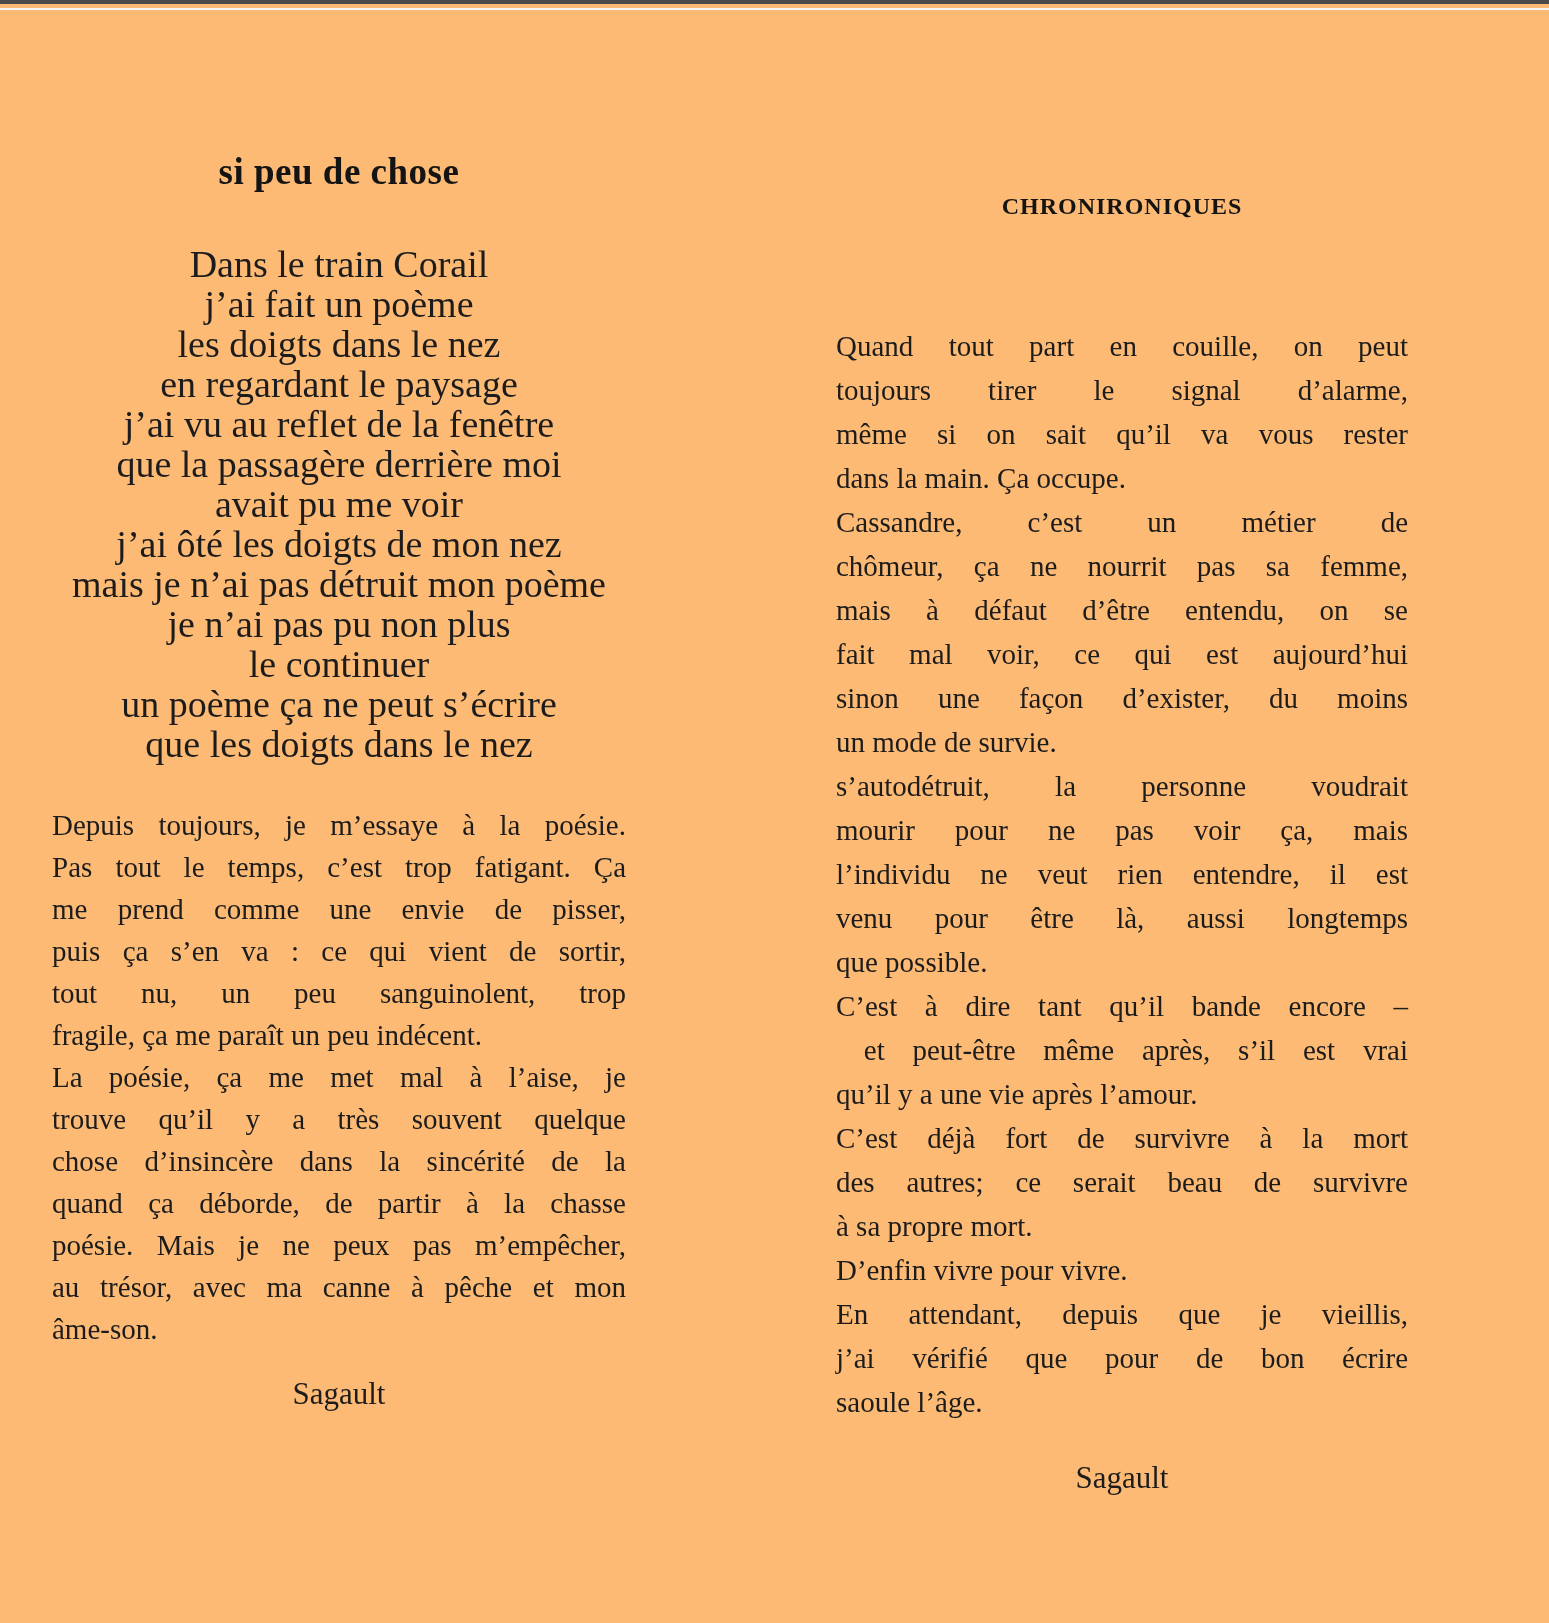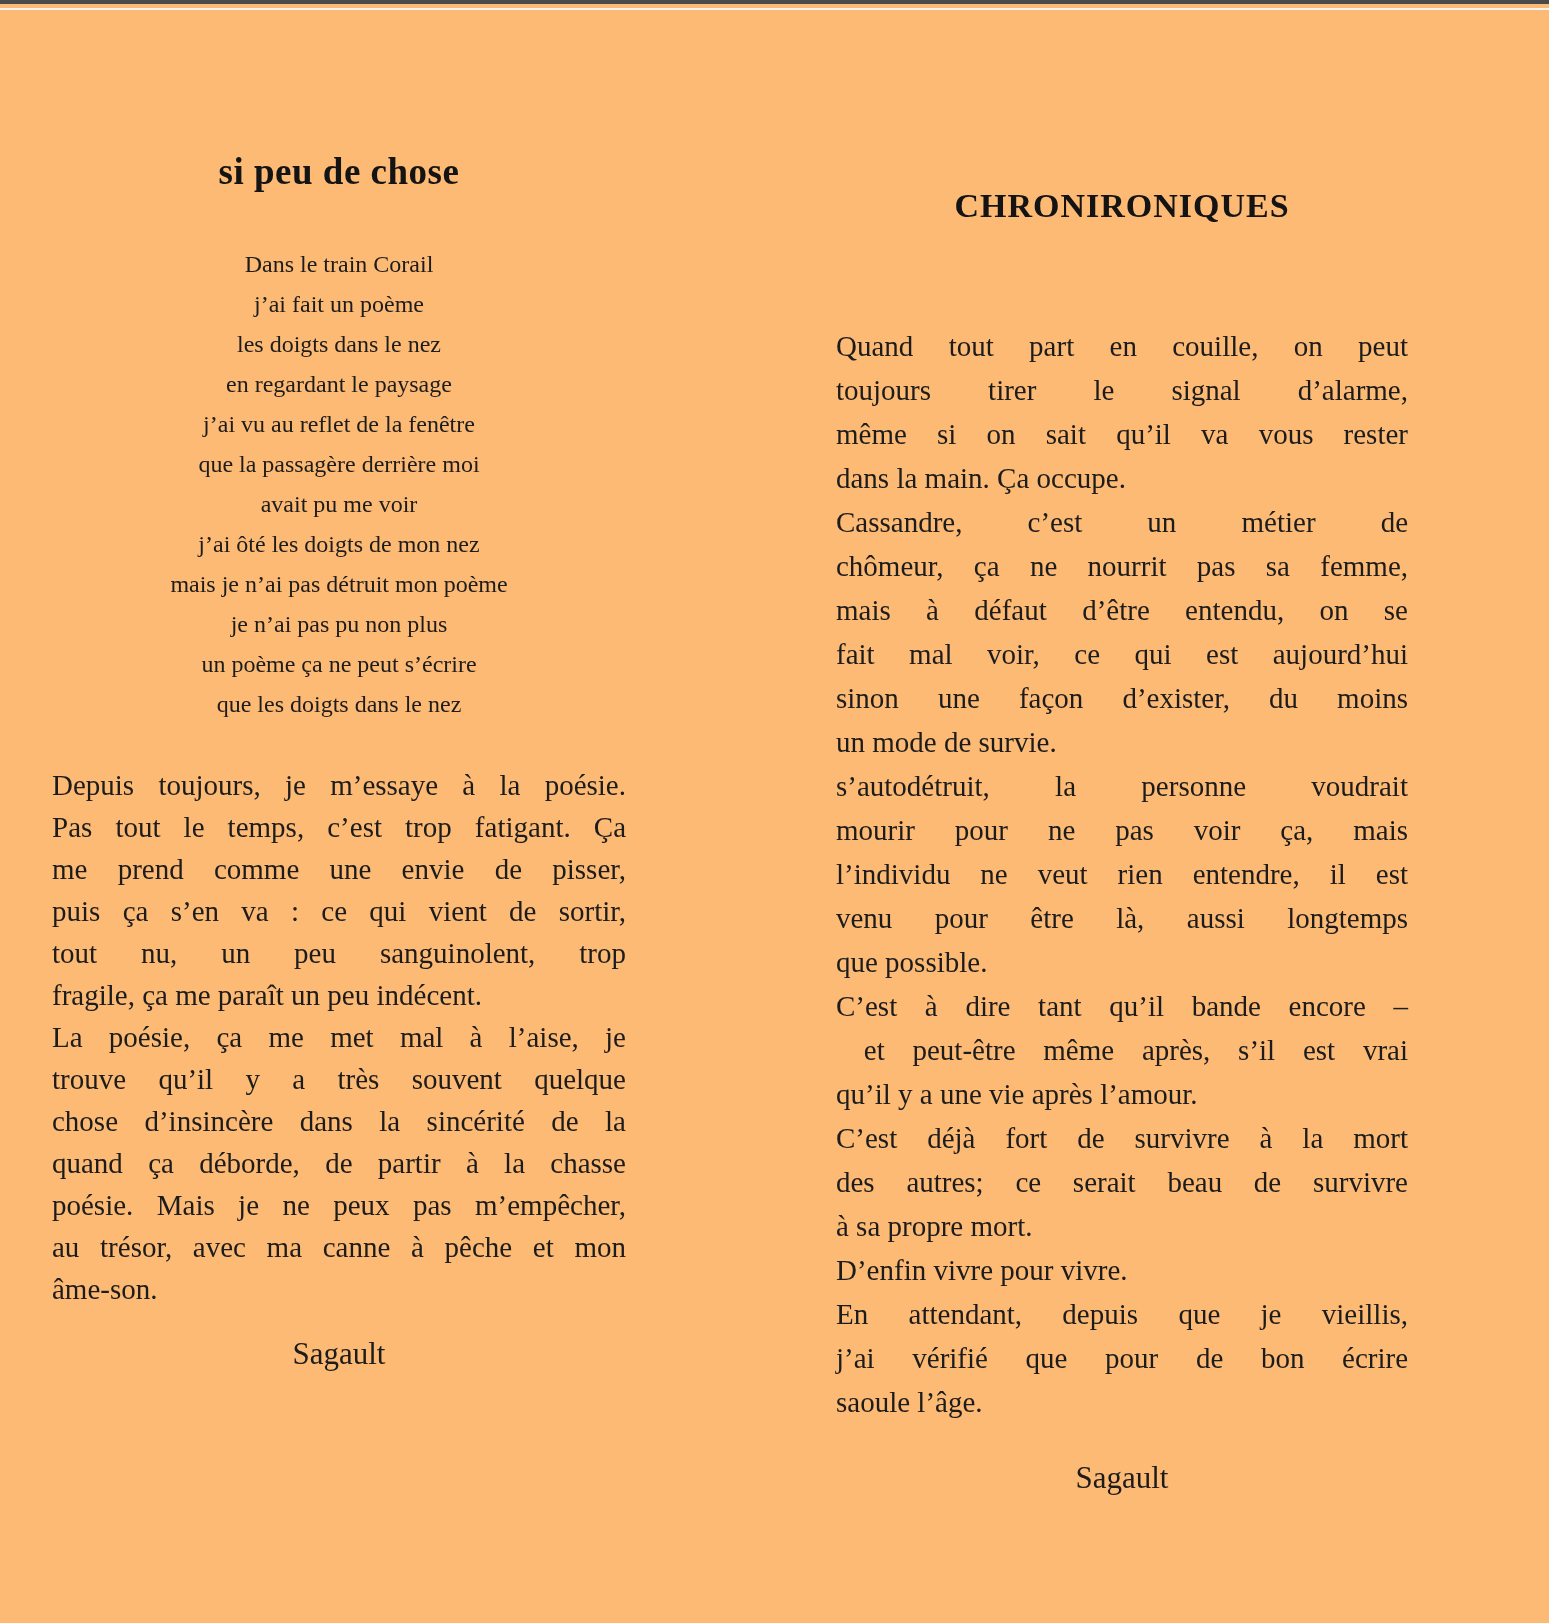--- a/index.html
+++ b/index.html
@@ -49,29 +49,29 @@
     color: #141414;
   }
   .ltitle {
     font-size: 37px;
     line-height: 44px;
     font-weight: 700;
     text-align: center;
     letter-spacing: 0.5px;
   }
   .rtitle {
-    font-size: 34px;
+    font-size: 24px;
     line-height: 42px;
     font-weight: 700;
     text-align: center;
     letter-spacing: 1px;
   }
   .poem {
     margin-top: 50px;
-    font-size: 24px;
+    font-size: 38px;
     line-height: 40px;
   }
   .pline {
     text-align: center;
     white-space: pre-wrap;
   }
   .prose-block {
     margin-top: 40px;
   }
   .body-block {
@@ -116,20 +116,21 @@
         <div class="pline">Dans le train Corail</div>
         <div class="pline">j’ai fait un poème</div>
         <div class="pline">les doigts dans le nez</div>
         <div class="pline">en regardant le paysage</div>
         <div class="pline">j’ai vu au reflet de la fenêtre</div>
         <div class="pline">que la passagère derrière moi</div>
         <div class="pline">avait pu me voir</div>
         <div class="pline">j’ai ôté les doigts de mon nez</div>
         <div class="pline">mais je n’ai pas détruit mon poème</div>
         <div class="pline">je n’ai pas pu non plus</div>
+        <div class="pline">le continuer</div>
         <div class="pline">un poème ça ne peut s’écrire</div>
         <div class="pline">que les doigts dans le nez</div>
       </div>
 
     <div class="prose-block">
       <div class="para">
           <div class="jline">Depuis toujours, je m’essaye à la poésie.</div>
           <div class="jline">Pas tout le temps, c’est trop fatigant. Ça</div>
           <div class="jline">me prend comme une envie de pisser,</div>
           <div class="jline">puis ça s’en va : ce qui vient de sortir,</div>

